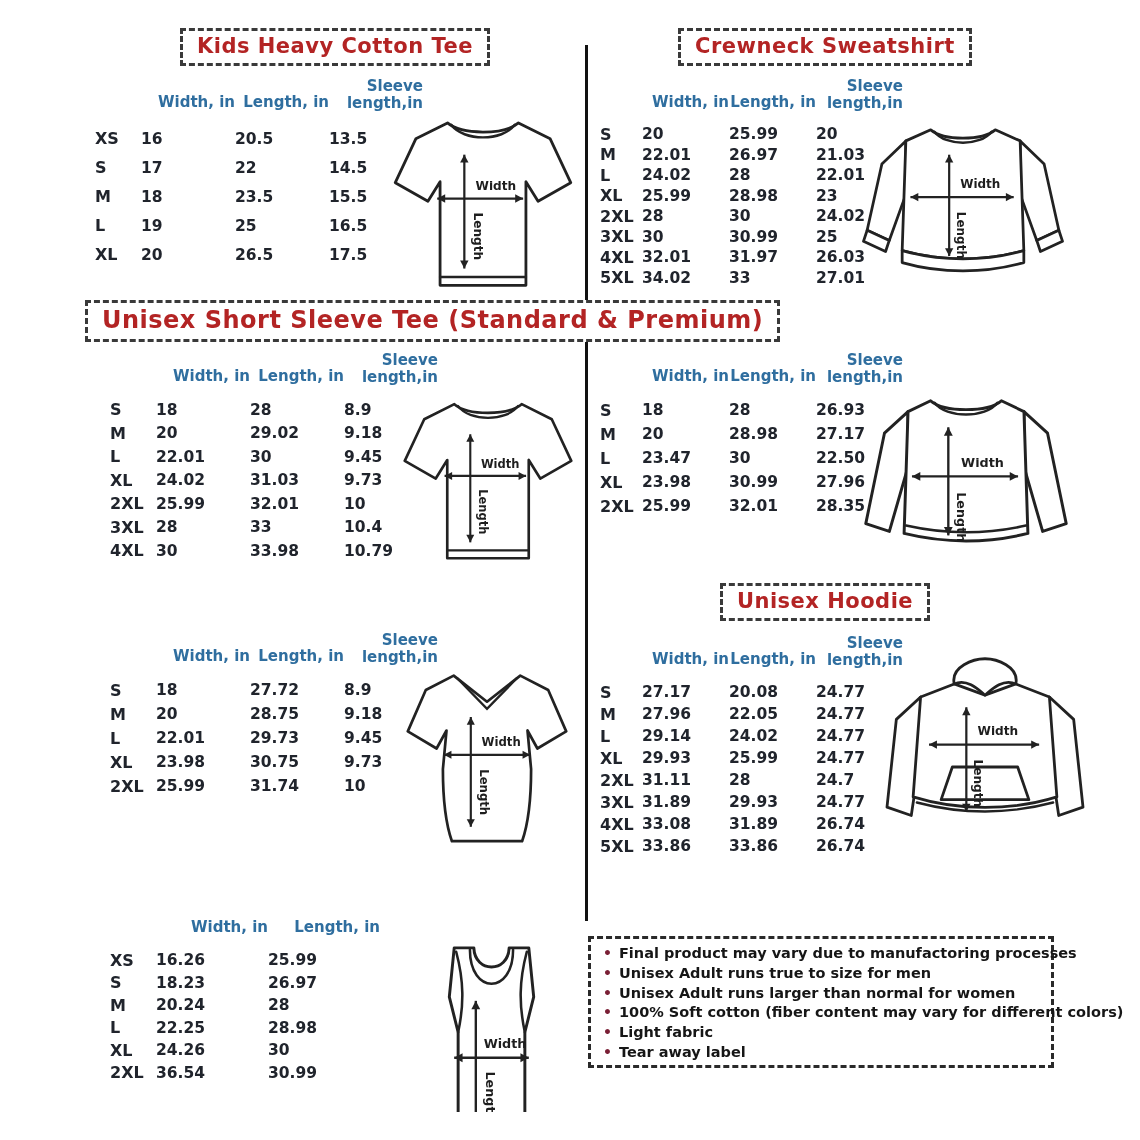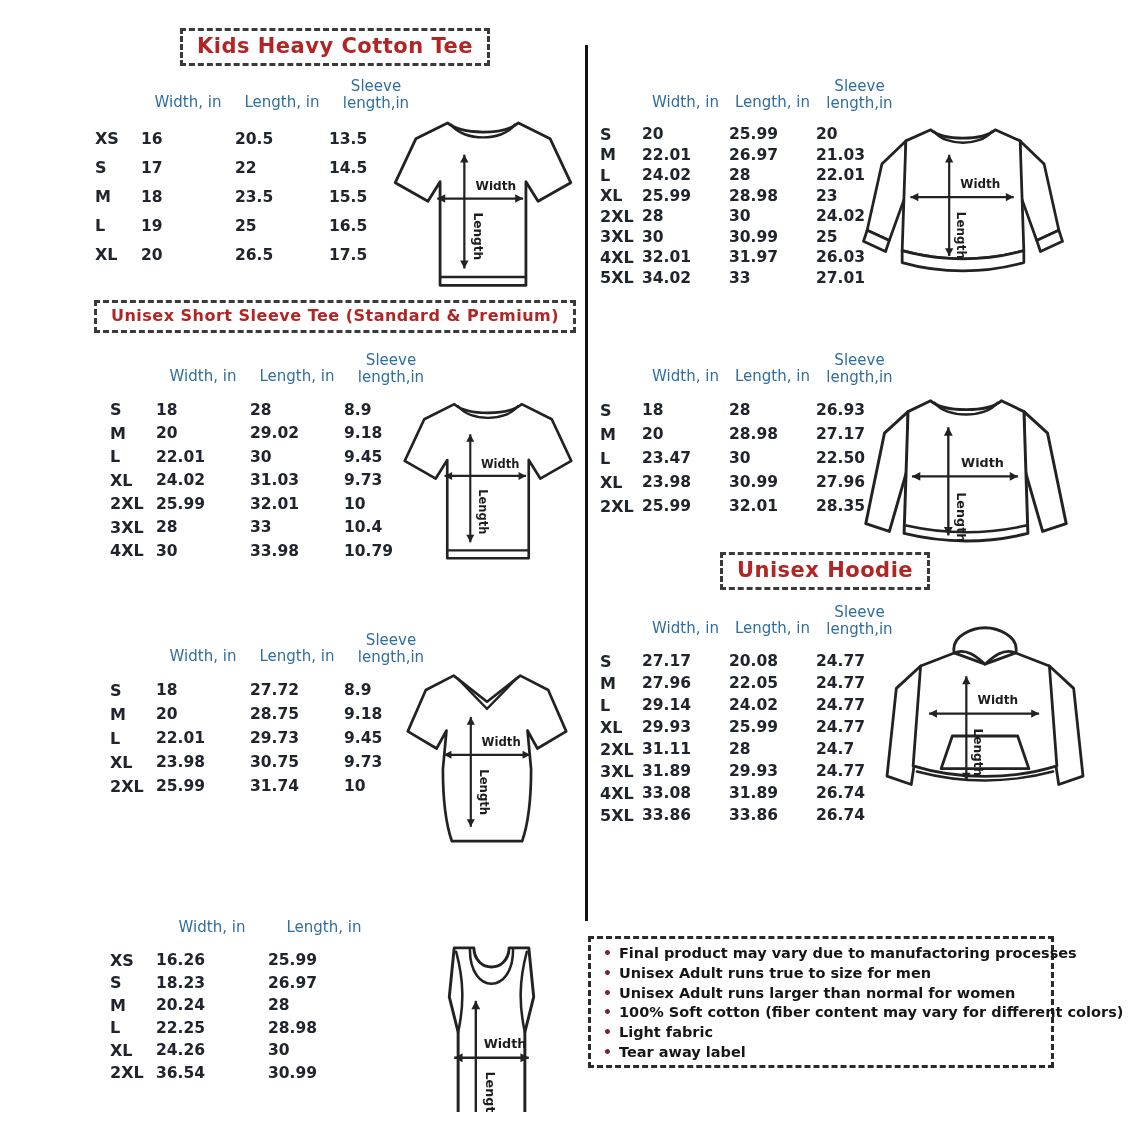--- a/index.html
+++ b/index.html
@@ -8,21 +8,21 @@
   #canvas { position:relative; width:1140px; height:1112px; background:#fff; overflow:hidden; }
 
   .panel { position:absolute; text-align:center; }
   .title {
     display:inline-block; border:3px dashed #3a3a3a; padding:3px 14px 5px;
     color:#b32424; font-size:21px; font-weight:bold; white-space:nowrap;
     letter-spacing:0.5px; background:#fff;
   }
   .panel .tbl { position:absolute; text-align:left; border-collapse:collapse; }
   .tbl th {
-    color:#2f6e9f; font-size:15px; font-weight:normal; text-align:center;
+    color:#2f6e9f; font-size:15px; font-weight:bold; text-align:right;
     vertical-align:bottom; padding:0 0 13px 0; white-space:nowrap;
   }
   .tbl th.sleeve { white-space:pre-line; line-height:1.1; }
   .tbl td { color:#20242c; font-size:15.5px; font-weight:bold; vertical-align:middle; }
   .tbl td.sz { font-size:16px; }
   .tbl col.c-size { width:46px; }
   .tbl col.c-val  { width:94px; }
   .tbl.right col.c-size { width:42px; }
   .tbl.right col.c-val  { width:87px; }
   .tbl.tank col.c-val   { width:112px; }
@@ -40,21 +40,21 @@
   #sec-ss .art { left:310px; top:90px; }
 
   #sec-ls { left:595px; top:300px; width:460px; height:280px; }
   #sec-ls .tbl { left:5px; top:52px; }     #sec-ls td { height:24px; }
   #sec-ls .art { left:258px; top:88px; }
 
   #sec-vn { left:85px;  top:580px; width:500px; height:280px; }
   #sec-vn .tbl { left:25px; top:52px; }    #sec-vn td { height:24px; }
   #sec-vn .art { left:312px; top:83px; }
 
-  #sec-hd { left:595px; top:552px; width:460px; height:280px; }
+  #sec-hd { left:595px; top:583px; width:460px; height:280px; }
   #sec-hd .tbl { left:5px; top:52px; }     #sec-hd td { height:22px; }
   #sec-hd .art { left:278px; top:72px; }
 
   #sec-tk { left:85px;  top:860px; width:500px; height:278px; }
   #sec-tk .tbl { left:25px; top:58px; }    #sec-tk td { height:22.5px; }
   #sec-tk .art { left:328px; top:80px; }
 
   .art { position:absolute; }
   .g-outline { fill:#fff; stroke:#222; stroke-width:3; stroke-linejoin:round; stroke-linecap:round; }
   .g-line    { fill:none; stroke:#222; stroke-width:2.6; stroke-linecap:round; }
@@ -147,20 +147,21 @@
       </g>
       <g>
         <line class="g-arrow" x1="56" y1="97" x2="148" y2="97" marker-start="url(#ah)" marker-end="url(#ah)"></line>
       </g>
       <text class="g-text" x="97" y="88">Width</text>
       <text class="g-text" x="95" y="112" transform="rotate(90 95 112)">Length</text>
     </svg>
   </section>
 
   <section class="panel" id="sec-crew">
+    <div class="title">Crewneck Sweatshirt</div>
     <table class="tbl right">
       <colgroup>
           <col class="c-size">
           <col class="c-val">
           <col class="c-val">
           <col class="c-val">
         </colgroup>
       <thead>
           <tr>
         <th></th>
@@ -234,21 +235,21 @@
       </g>
       <g>
         <line class="g-arrow" x1="58" y1="88" x2="170" y2="88" marker-start="url(#ah)" marker-end="url(#ah)"></line>
       </g>
       <text class="g-text" x="112" y="78">Width</text>
       <text class="g-text" x="108" y="104" transform="rotate(90 108 104)">Length</text>
     </svg>
   </section>
 
   <section class="panel" id="sec-ss">
-    <div class="title" style="font-size:16px">Unisex Short Sleeve Tee (Standard &amp; Premium)</div>
+    <div class="title" style="font-size:24px">Unisex Short Sleeve Tee (Standard &amp; Premium)</div>
     <table class="tbl">
       <colgroup>
           <col class="c-size">
           <col class="c-val">
           <col class="c-val">
           <col class="c-val">
         </colgroup>
       <thead>
           <tr>
         <th></th>

